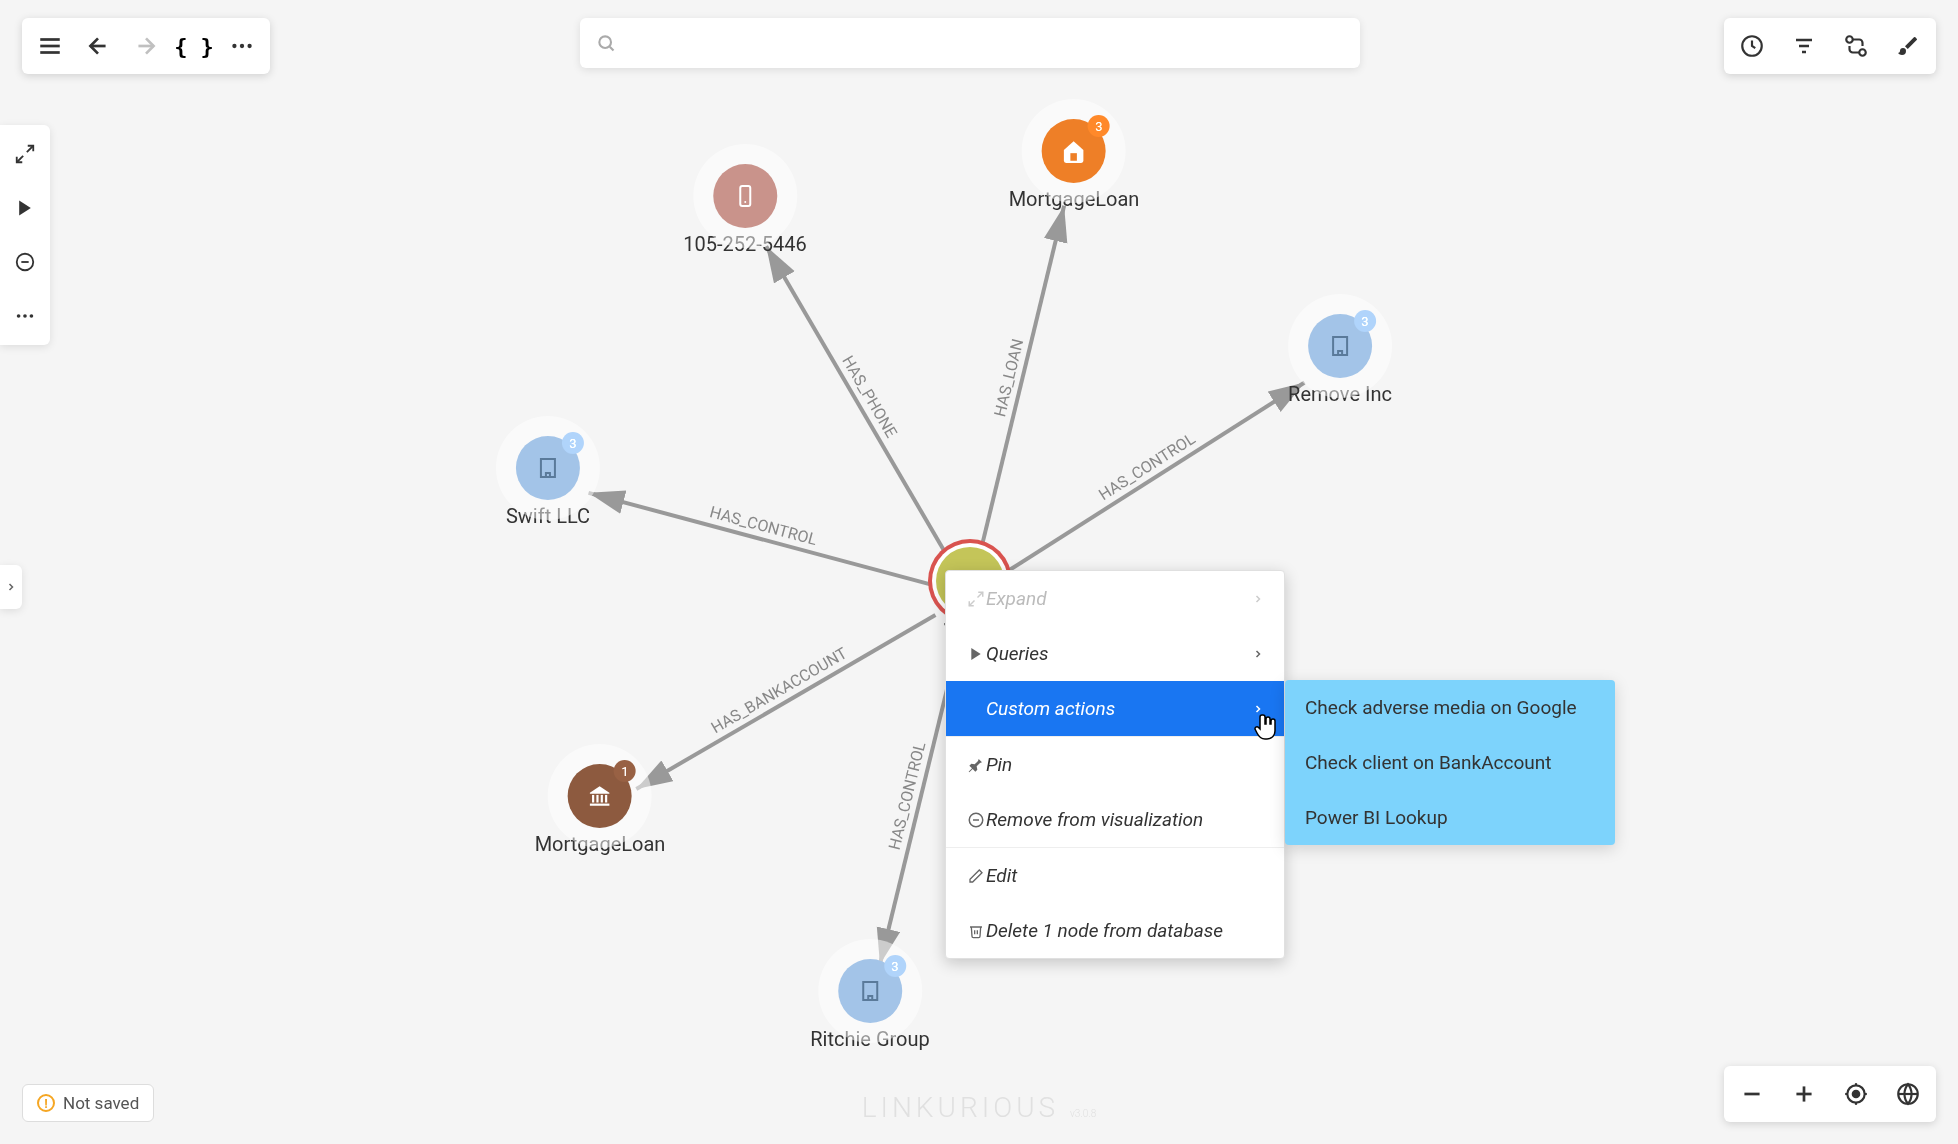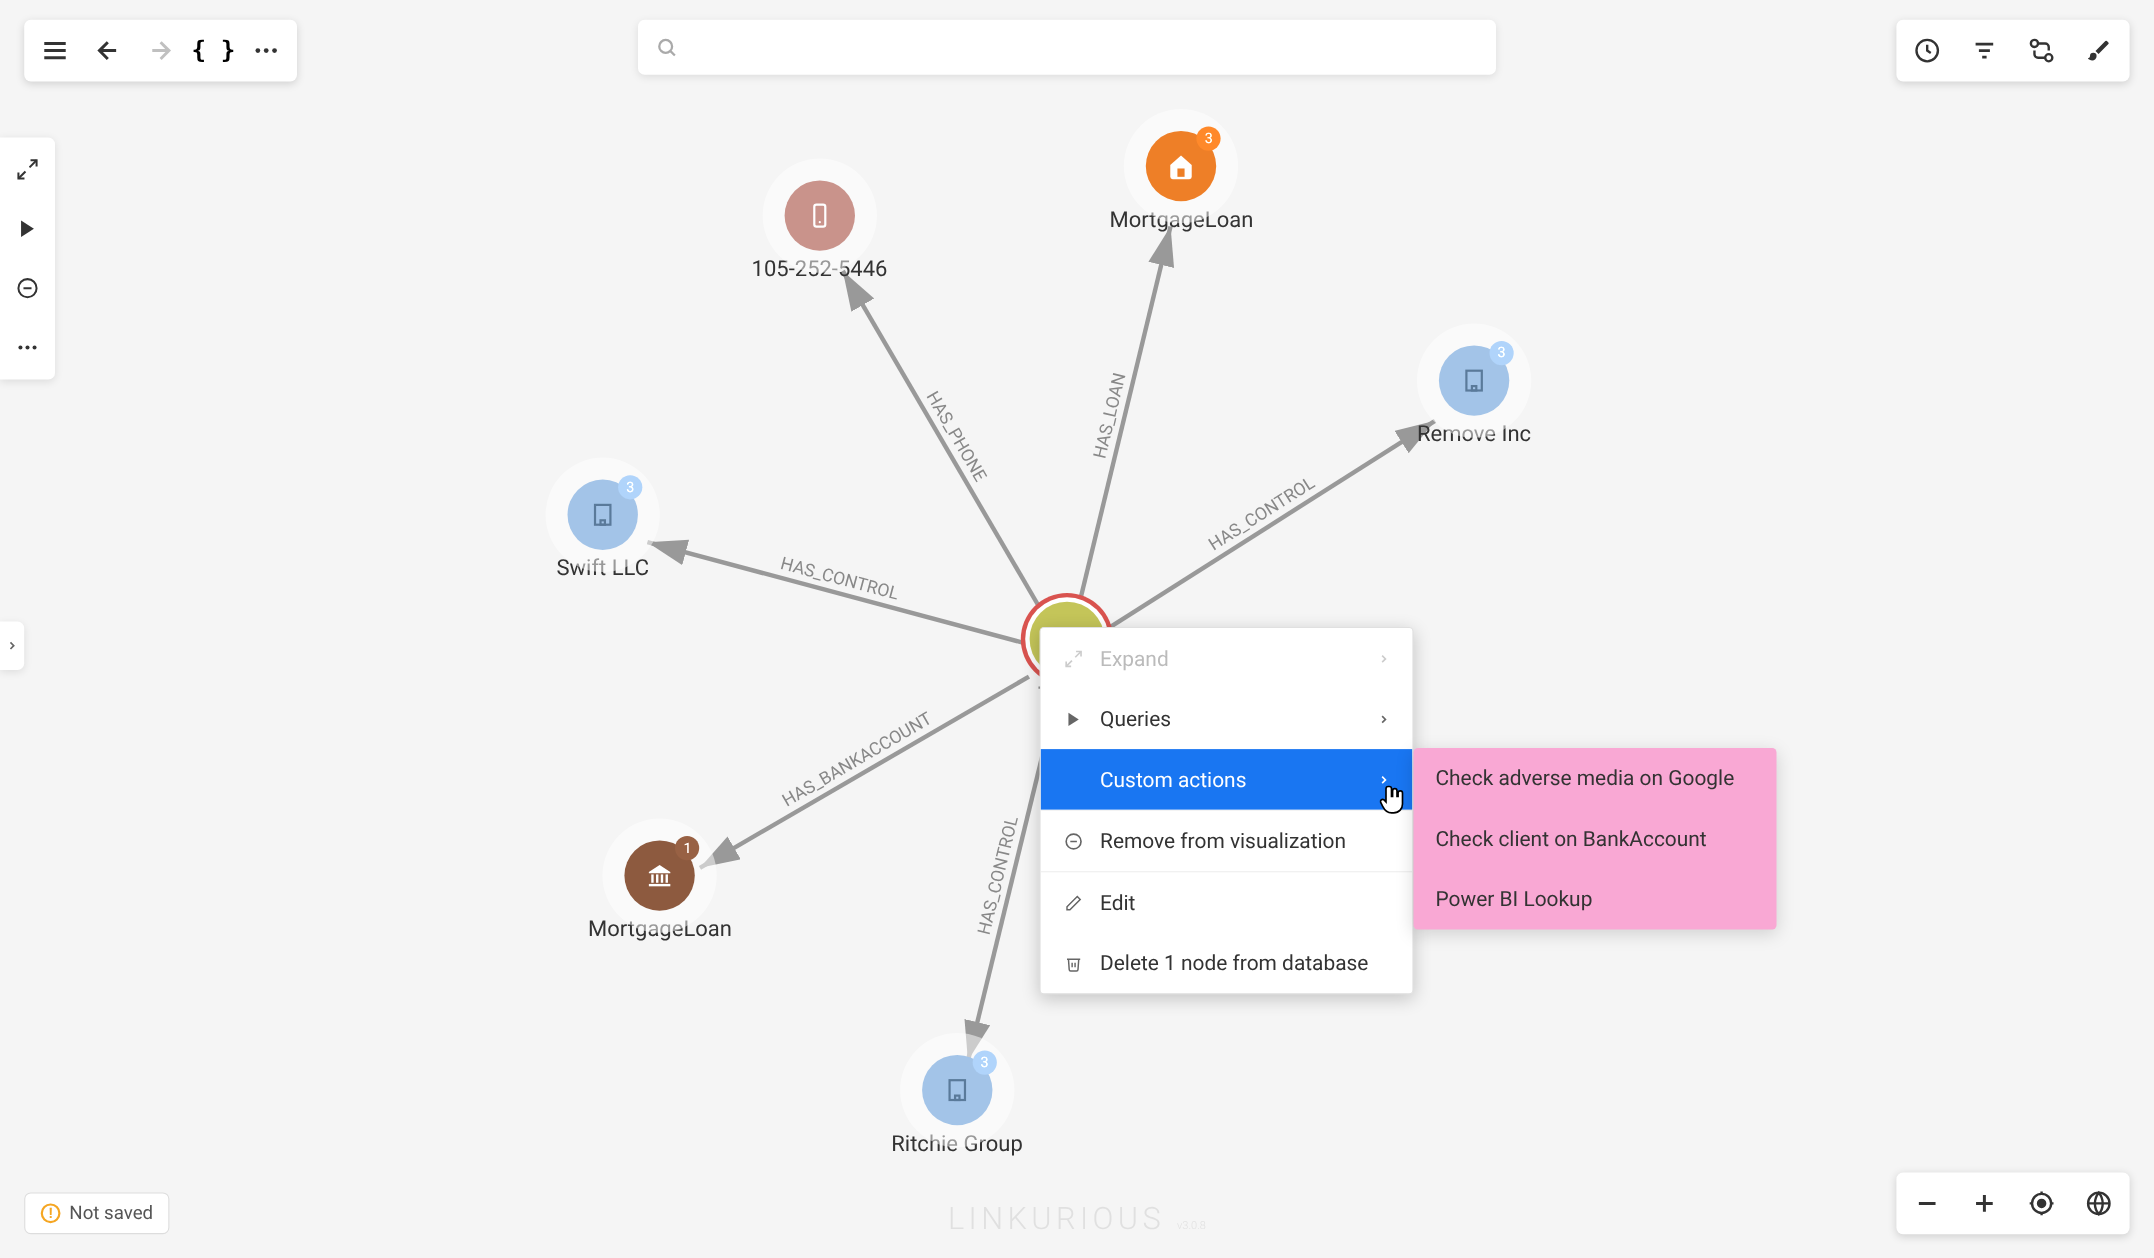--- a/index.html
+++ b/index.html
@@ -41,28 +41,28 @@
 svg.edges { position: absolute; inset: 0; width: 100%; height: 100%; }
 .node { position: absolute; transform: translate(-50%, -50%); text-align: center; }
 .node .circle { border-radius: 50%; display: flex; align-items: center; justify-content: center; position: relative; margin: 0 auto; }
 .node .badge { position: absolute; top: -4px; right: -4px; min-width: 22px; height: 22px; border-radius: 11px; background: inherit; color: #fff; font-size: 13px; display: flex; align-items: center; justify-content: center; filter: brightness(1.08); }
 .node .label { margin-top: 4px; font-size: 20px; color: #333; white-space: nowrap; }
 .node .label.bold { font-weight: 600; }
 .edge-label { font-size: 16px; fill: #888; }
 
 
 .context-menu { position: absolute; background: #fff; border-radius: 4px; box-shadow: 0 4px 16px rgba(0,0,0,0.2); min-width: 340px; border: 1px solid #e0e0e0; overflow: hidden; }
-.context-menu .item { padding: 16px 20px; display: flex; align-items: center; gap: 14px; font-size: 19px; color: #333; cursor: pointer; position: relative; }
+.context-menu .item { padding: 16px 20px; display: flex; align-items: center; font-size: 19px; color: #333; cursor: pointer; position: relative; font-style: italic; }
 .context-menu .item.disabled { color: #bbb; cursor: default; }
 .context-menu .item.active { background: #1976f2; color: #fff; }
 .context-menu .item .chevron { margin-left: auto; }
 .context-menu .divider { height: 1px; background: #eee; }
 .context-menu .micon { width: 20px; display:flex; align-items:center; justify-content:center; }
 
-.submenu { position: absolute; background: #f9a8d4; border-radius: 4px; box-shadow: 0 4px 16px rgba(0,0,0,0.15); min-width: 330px; }
+.submenu { position: absolute; background: #7dd3fc; border-radius: 4px; box-shadow: 0 4px 16px rgba(0,0,0,0.15); min-width: 330px; }
 .submenu .item { padding: 16px 20px; font-size: 19px; color: #333; cursor: pointer; }
 
 .cursor-hand { position: absolute; width: 24px; height: 24px; z-index: 100; }
 
 </style>
 </head>
 <body>
 
 <div class="graph">
   <svg class="edges">
@@ -320,20 +320,29 @@
     <div class="item active">
     <span class="micon"></span>
     <span>Custom actions</span>
     <span class="chevron"><svg width="12" height="12" viewBox="0 0 24 24" fill="none" stroke="#fff" stroke-width="3">
           <polyline points="9 18 15 12 9 6"></polyline>
         </svg></span>
   </div>
     <div class="divider"></div>
     <div class="item">
     <span class="micon">
+        <svg width="16" height="16" viewBox="0 0 24 24" fill="#666">
+          <path d="M16 3l5 5-3 1-5 5 1 5-3 3-4-4-5 5-1-1 5-5-4-4 3-3 5 1 5-5z"></path>
+        </svg>
+      </span>
+    <span>Pin</span>
+
+  </div>
+    <div class="item">
+    <span class="micon">
         <svg width="18" height="18" viewBox="0 0 24 24" fill="none" stroke="#666" stroke-width="2">
           <circle cx="12" cy="12" r="9"></circle>
           <line x1="8" y1="12" x2="16" y2="12"></line>
         </svg>
       </span>
     <span>Remove from visualization</span>
 
   </div>
     <div class="divider"></div>
     <div class="item">

